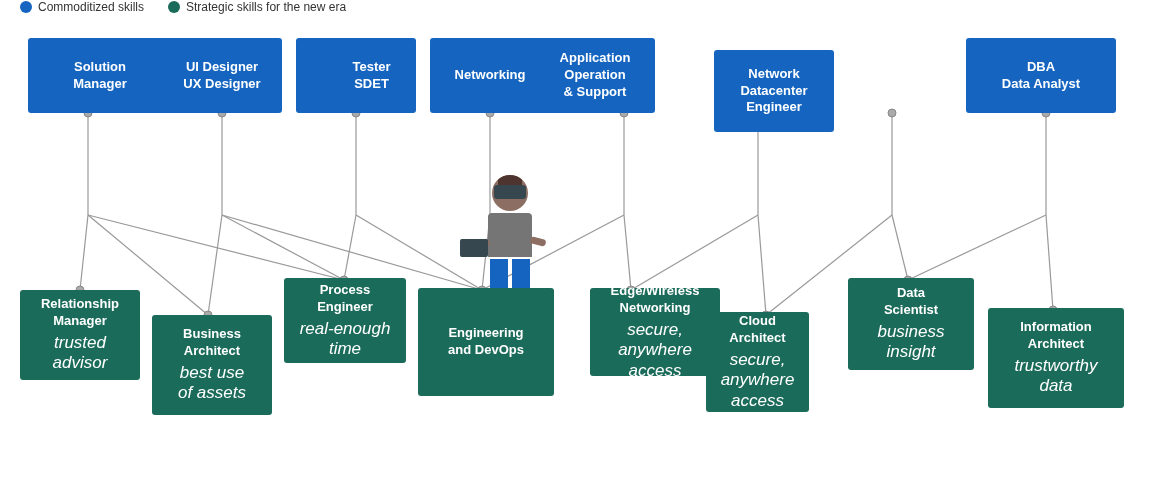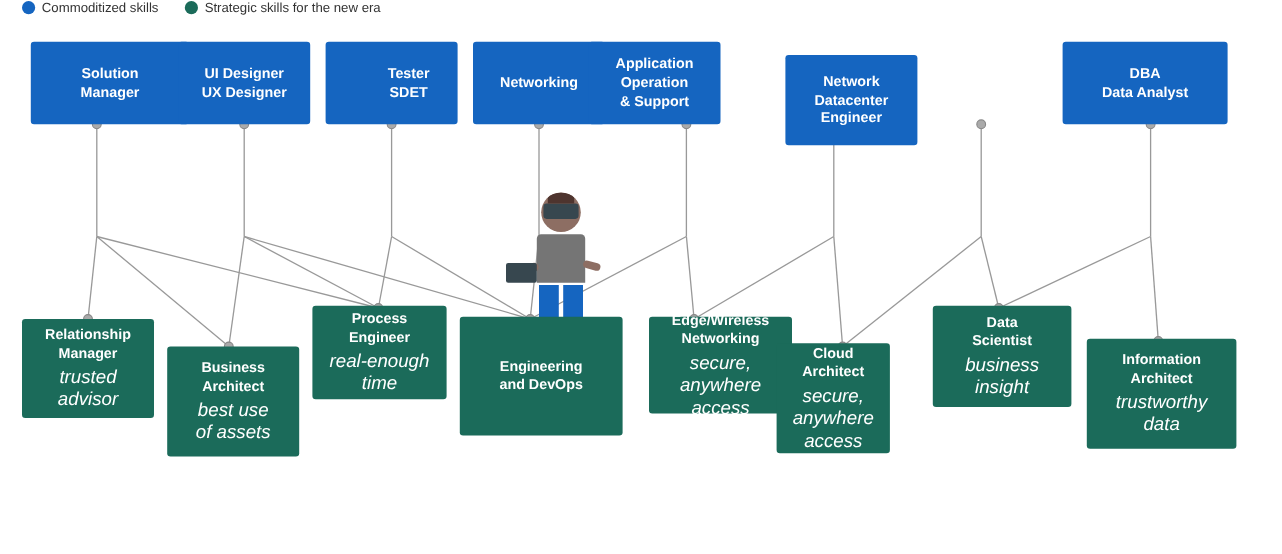--- a/index.html
+++ b/index.html
@@ -216,21 +216,21 @@
   <div class="box green" style="left:152px;top:295px;width:120px;height:100px;">
     <span>Business<br>Architect</span>
     <span class="subtitle">best use<br>of assets</span>
   </div>
 
   <div class="box green" style="left:284px;top:258px;width:122px;height:85px;">
     <span>Process<br>Engineer</span>
     <span class="subtitle">real-enough<br>time</span>
   </div>
 
-  <div class="box green" style="left:418px;top:268px;width:148px;height:108px;">
+  <div class="box green" style="left:418px;top:268px;width:136px;height:108px;">
     <span>Engineering<br>and DevOps</span>
   </div>
 
   <div class="box green" style="left:566px;top:268px;width:130px;height:88px;margin-left:24px;">
     <span>Edge/Wireless<br>Networking</span>
     <span class="subtitle">secure, anywhere<br>access</span>
   </div>
 
   <div class="box green" style="left:706px;top:292px;width:103px;height:100px;">
     <span>Cloud<br>Architect</span>

